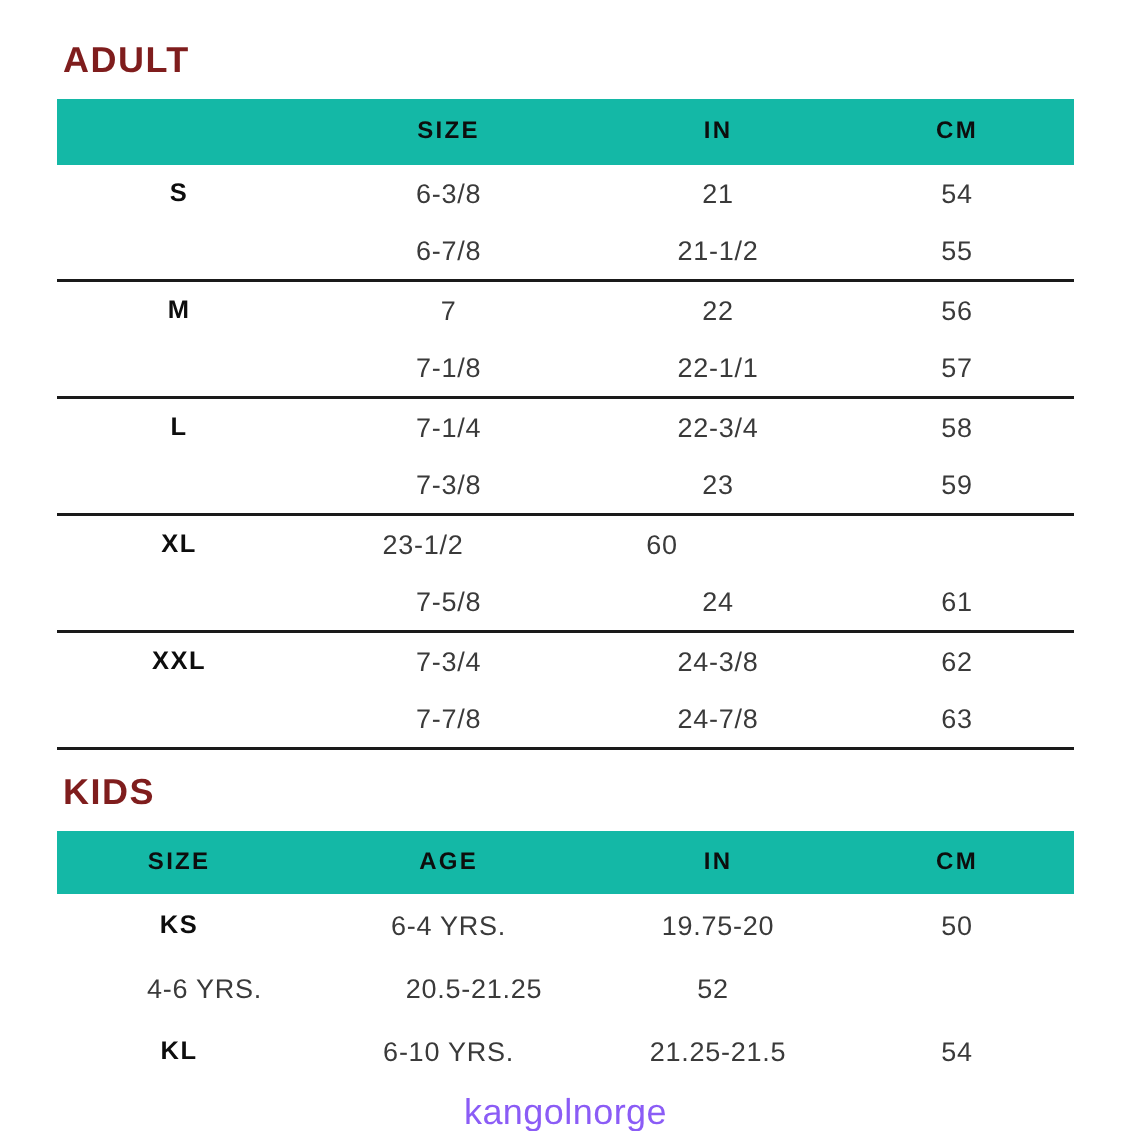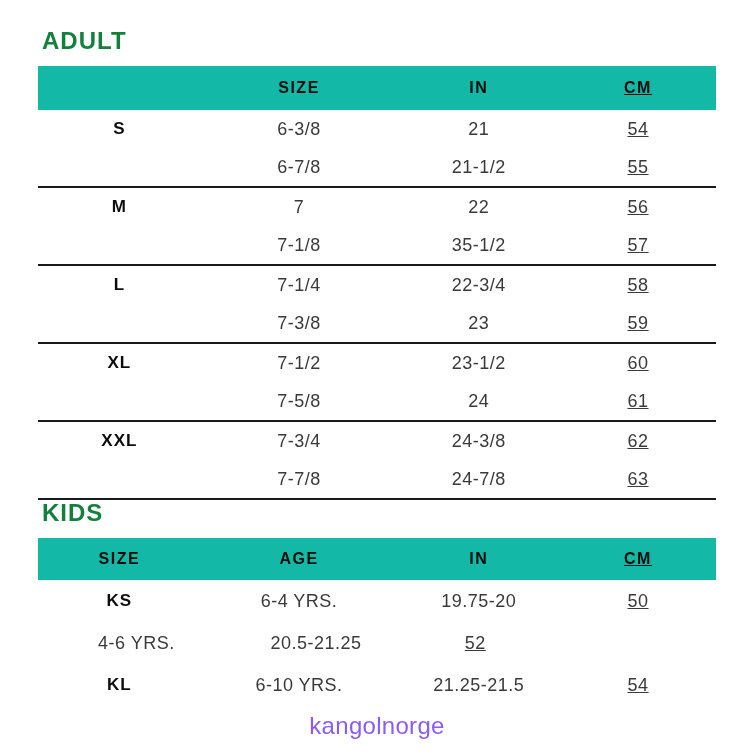--- a/index.html
+++ b/index.html
@@ -15,23 +15,23 @@
     padding: 28px 38px 0 38px;
     background: #ffffff;
     overflow: hidden;
   }
   h1.section-title {
     margin: 0 0 12px 4px;
     font-size: 24px;
     line-height: 26px;
     font-weight: bold;
     letter-spacing: 1px;
-    color: #15803d;
+    color: #7f1d1d;
   }
-  h1.section-title.kids { margin-top: 0; }
+  h1.section-title.kids { margin-top: 16px; }
   .table { width: 100%; }
   .thead {
     display: flex;
     align-items: center;
     height: 44px;
     background: #14b8a6;
     font-weight: bold;
     font-size: 16px;
     letter-spacing: 1.5px;
     color: #0d0d0d;
@@ -43,21 +43,21 @@
     height: 38px;
     font-size: 18px;
     letter-spacing: 0.5px;
     color: #3a3a3a;
   }
   .table[data-name="kids-size-table"] .row { height: 42px; }
   .cell { text-align: center; }
   .c0 { width: 24%; }
   .c1 { width: 29%; }
   .c2 { width: 24%; }
-  .c3 { width: 23%; text-decoration: underline; }
+  .c3 { width: 23%; }
   .row .c0 {
     font-weight: bold;
     font-size: 17px;
     letter-spacing: 1px;
     color: #0d0d0d;
   }
   .group { border-bottom: 2px solid #1a1a1a; }
   footer.brand {
     margin-top: 6px;
     text-align: center;
@@ -97,42 +97,41 @@
       <div class="group" data-name="size-group">
         <div class="row" data-name="table-row">
           <div class="cell c0" data-name="size-label-cell">M</div>
           <div class="cell c1" data-name="value-cell">7</div>
           <div class="cell c2" data-name="value-cell">22</div>
           <div class="cell c3" data-name="value-cell">56</div>
         </div>
         <div class="row" data-name="table-row">
           <div class="cell c0" data-name="size-label-cell"></div>
           <div class="cell c1" data-name="value-cell">7-1/8</div>
-          <div class="cell c2" data-name="value-cell">35-1/2</div>
+          <div class="cell c2" data-name="value-cell">22-1/1</div>
           <div class="cell c3" data-name="value-cell">57</div>
         </div>
       </div>
       <div class="group" data-name="size-group">
         <div class="row" data-name="table-row">
           <div class="cell c0" data-name="size-label-cell">L</div>
           <div class="cell c1" data-name="value-cell">7-1/4</div>
           <div class="cell c2" data-name="value-cell">22-3/4</div>
           <div class="cell c3" data-name="value-cell">58</div>
         </div>
         <div class="row" data-name="table-row">
           <div class="cell c0" data-name="size-label-cell"></div>
           <div class="cell c1" data-name="value-cell">7-3/8</div>
           <div class="cell c2" data-name="value-cell">23</div>
           <div class="cell c3" data-name="value-cell">59</div>
         </div>
       </div>
       <div class="group" data-name="size-group">
         <div class="row" data-name="table-row">
           <div class="cell c0" data-name="size-label-cell">XL</div>
-          <div class="cell c1" data-name="value-cell">7-1/2</div>
           <div class="cell c2" data-name="value-cell">23-1/2</div>
           <div class="cell c3" data-name="value-cell">60</div>
         </div>
         <div class="row" data-name="table-row">
           <div class="cell c0" data-name="size-label-cell"></div>
           <div class="cell c1" data-name="value-cell">7-5/8</div>
           <div class="cell c2" data-name="value-cell">24</div>
           <div class="cell c3" data-name="value-cell">61</div>
         </div>
       </div>

